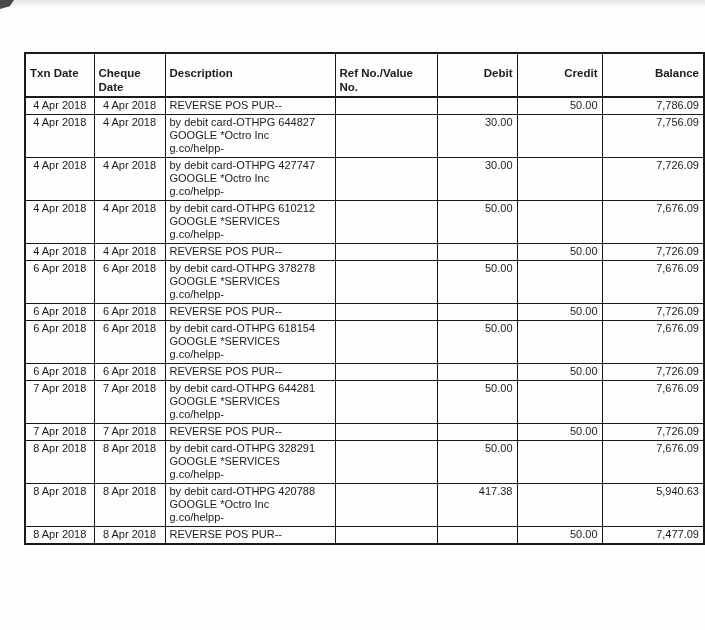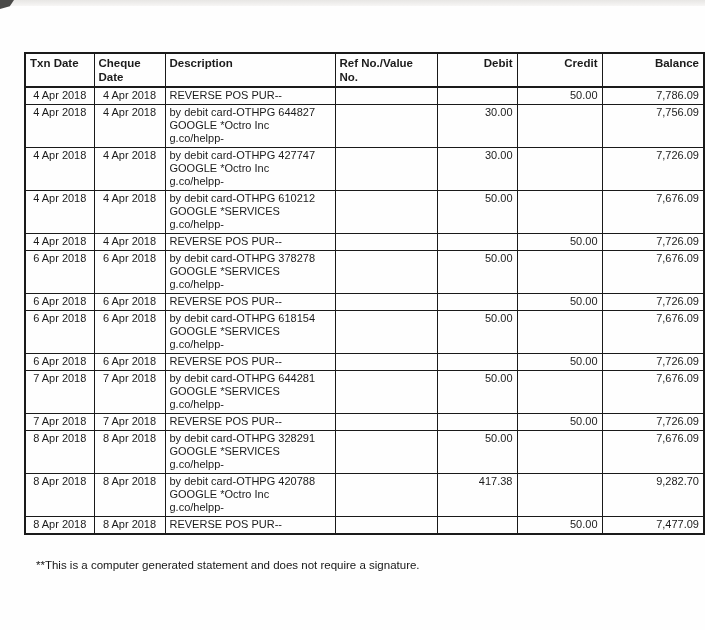--- a/index.html
+++ b/index.html
@@ -47,21 +47,21 @@
     overflow: hidden;
     white-space: nowrap;
   }
   table.statement thead th {
     font-size: 11.5px;
     line-height: 14px;
     font-weight: bold;
     text-align: left;
     white-space: normal;
     border-bottom: 2px solid #1a1a1a;
-    padding-top: 2px;
+    padding-top: 12px;
     height: 28px;
     margin-top: 18px;
   }
   table.statement thead th.num { text-align: right; }
   td.date { text-align: center; }
   td.num  { text-align: right; }
   td.desc { text-align: left; }
   td.ref  { }
   tbody tr { height: 17px; }
   .advisory {
@@ -257,30 +257,29 @@
           <td class="date">8 Apr 2018</td>
           <td class="date">8 Apr 2018</td>
           <td class="desc">
             <div>by debit card-OTHPG 420788</div>
             <div>GOOGLE *Octro Inc</div>
             <div>g.co/helpp-</div>
           </td>
           <td class="ref"></td>
           <td class="num">417.38</td>
           <td class="num"></td>
-          <td class="num">9,282.70</td>
+          <td class="num">5,940.63</td>
         </tr>
         <tr>
           <td class="date">8 Apr 2018</td>
           <td class="date">8 Apr 2018</td>
           <td class="desc">
             <div>REVERSE POS PUR--</div>
           </td>
           <td class="ref"></td>
           <td class="num"></td>
           <td class="num">50.00</td>
           <td class="num">7,477.09</td>
         </tr>
       </tbody>
   </table>
 
-  <p class="signature">**This is a computer generated statement and does not require a signature.</p>
 </div>
 
 </body></html>

